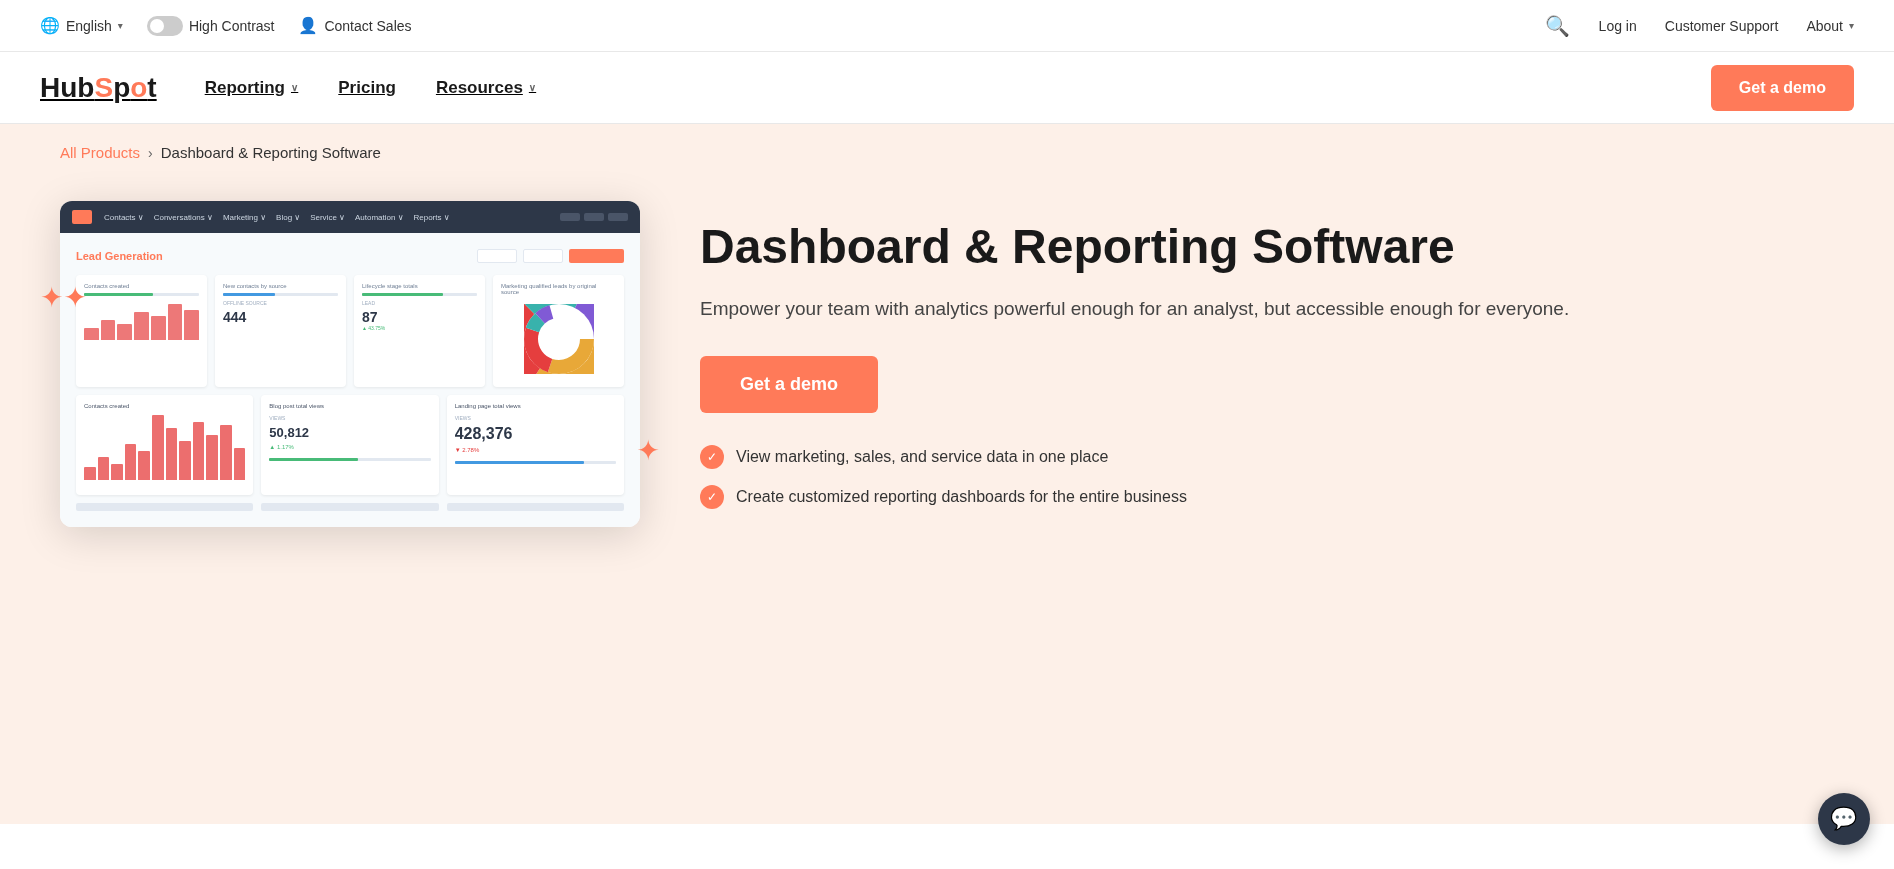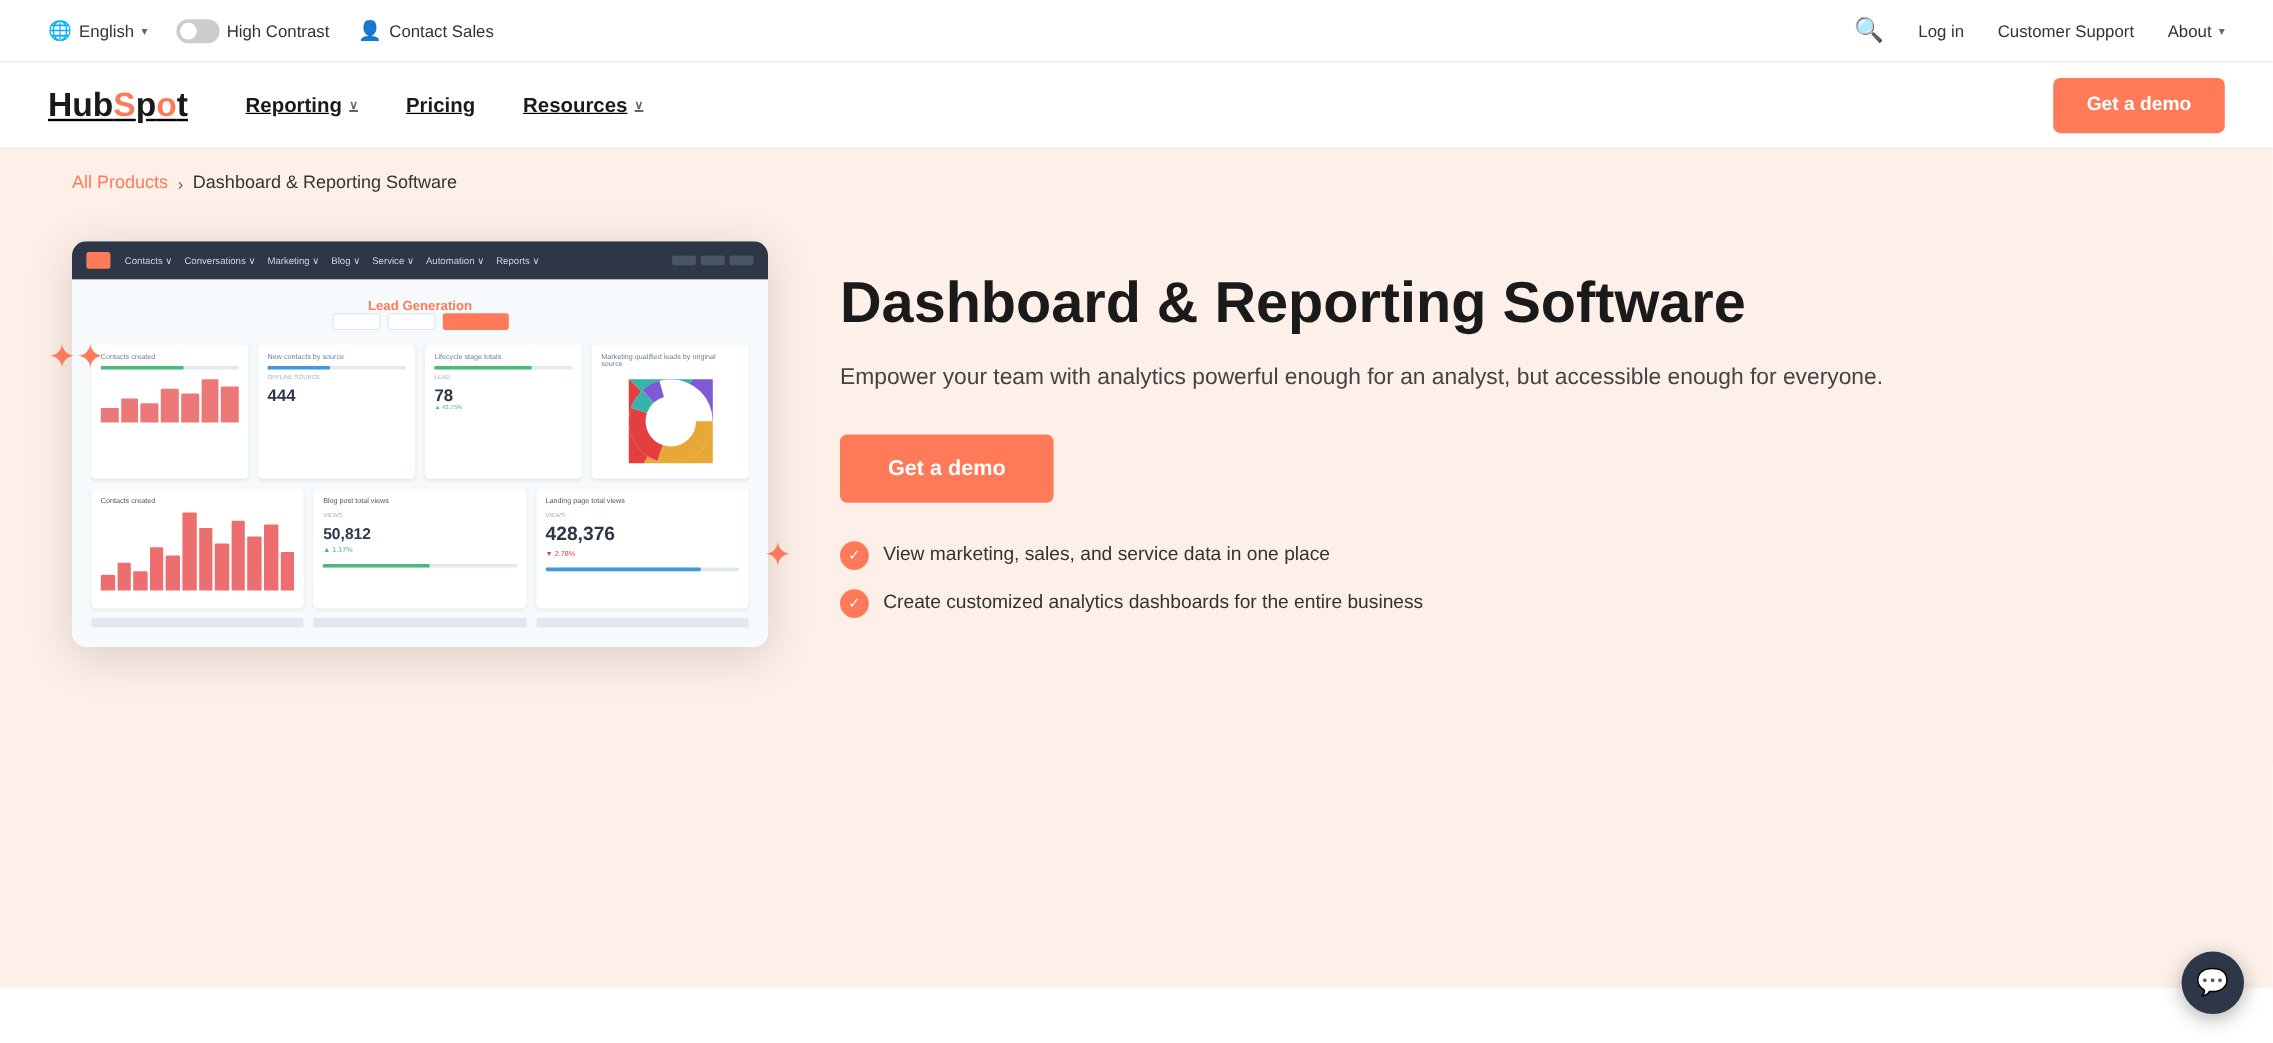--- a/index.html
+++ b/index.html
@@ -124,23 +124,22 @@
     }
     .mockup-nav-pill {
       width: 20px; height: 8px;
       background: #4a5568; border-radius: 2px;
     }
 
     
     .mockup-content { padding: 16px; background: #f7fafc; }
 
     .mockup-header {
-      display: flex; align-items: center; justify-content: flex-end;
+      display: flex; align-items: center; justify-content: space-between;
       margin-bottom: 12px;
-      flex-direction: column;
     }
     .mockup-title { color: #ff7a59; font-size: 11px; font-weight: 700; }
     .mockup-header-right { display: flex; gap: 6px; }
     .mockup-btn {
       height: 14px; border-radius: 2px;
     }
     .mockup-btn-outline {
       width: 40px; border: 1px solid #e2e8f0; background: white;
     }
     .mockup-btn-fill {
@@ -357,21 +356,21 @@
               <div class="mockup-stat-sublabel">OFFLINE SOURCE</div>
               <div class="mockup-stat-number">444</div>
             </div>
 
             <div class="mockup-stat-card">
               <div class="mockup-stat-label">Lifecycle stage totals</div>
               <div class="mockup-stat-bar">
                 <div class="mockup-stat-bar-fill" style="width:70%;background:#48bb78;"></div>
               </div>
               <div class="mockup-stat-sublabel">LEAD</div>
-              <div class="mockup-stat-number">78</div>
+              <div class="mockup-stat-number">87</div>
               <div class="mockup-stat-delta">▲ 43.75%</div>
             </div>
 
             <div class="mockup-stat-card">
               <div class="mockup-stat-label">Marketing qualified leads by original source</div>
               <div style="display:flex;justify-content:center;align-items:center;height:80px;">
                 <svg width="70" height="70" viewBox="0 0 70 70">
 
                   <circle cx="35" cy="35" r="28" fill="none" stroke="#e8a838" stroke-width="56" stroke-dasharray="60 176" stroke-dashoffset="0"></circle>
                   <circle cx="35" cy="35" r="28" fill="none" stroke="#e53e3e" stroke-width="56" stroke-dasharray="50 176" stroke-dashoffset="-60"></circle>
@@ -441,21 +440,21 @@
       <h1 class="hero-title">Dashboard &amp; Reporting Software</h1>
       <p class="hero-subtitle">Empower your team with analytics powerful enough for an analyst, but accessible enough for everyone.</p>
       <button class="hero-cta">Get a demo</button>
       <ul class="hero-features">
         <li class="hero-feature">
           <div class="check-circle">✓</div>
           <span>View marketing, sales, and service data in one place</span>
         </li>
         <li class="hero-feature">
           <div class="check-circle">✓</div>
-          <span>Create customized analytics dashboards for the entire business</span>
+          <span>Create customized reporting dashboards for the entire business</span>
         </li>
       </ul>
     </div>
   </div>
 </section>
 
 <div class="chat-bubble">
   <span class="chat-bubble-icon">💬</span>
 </div>
 

